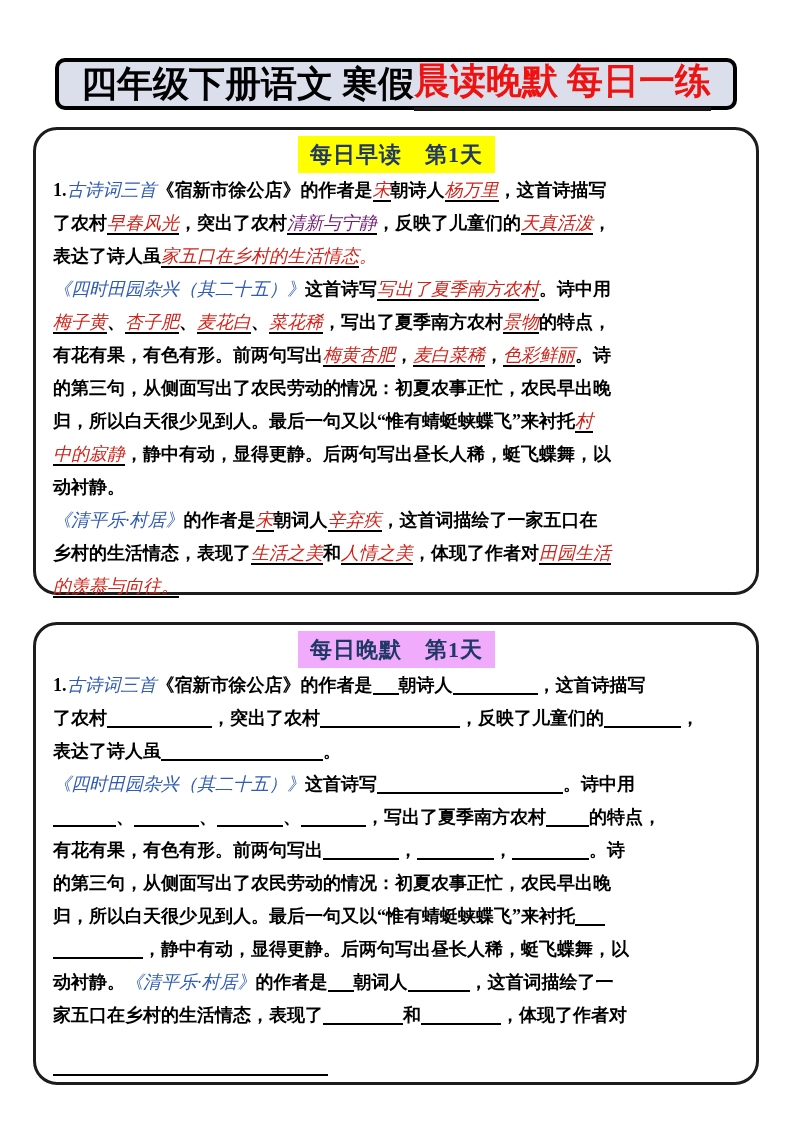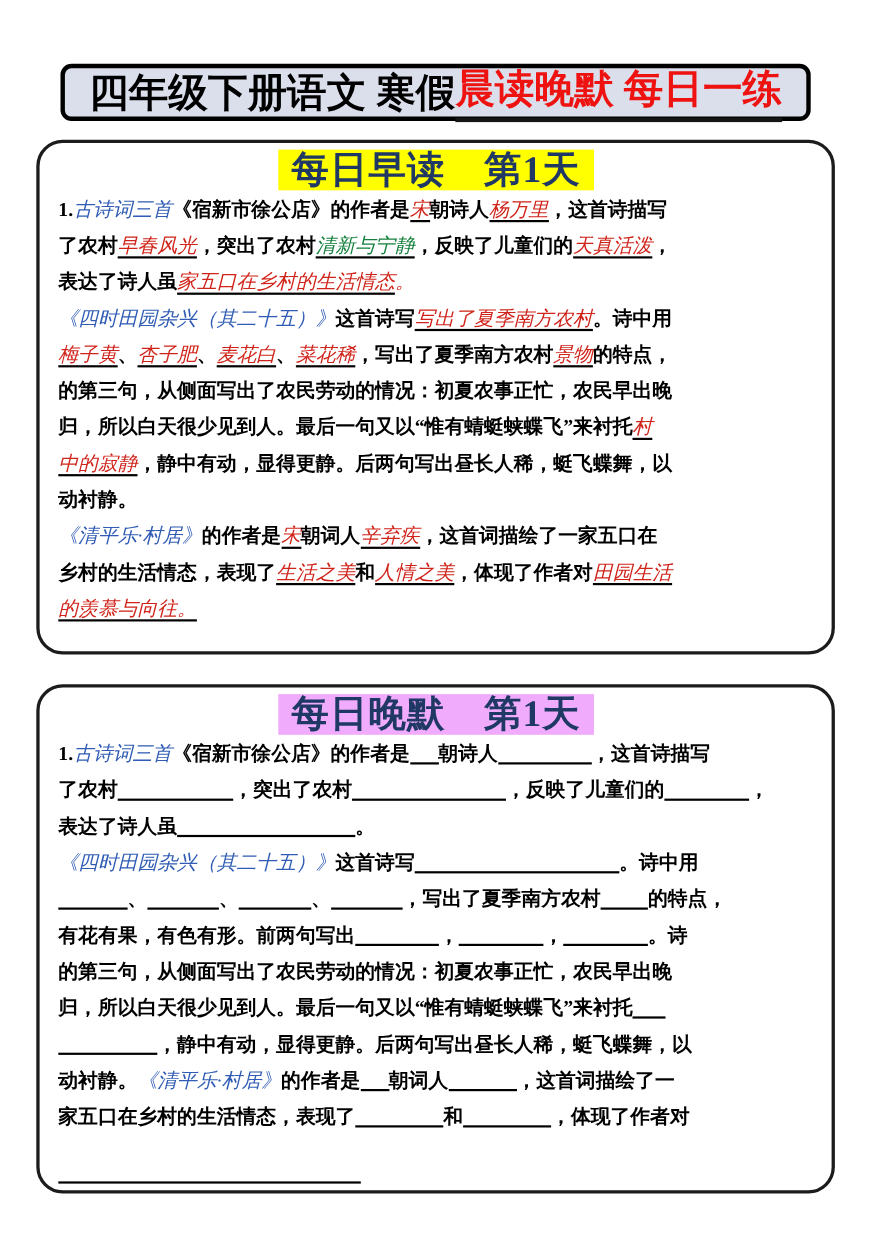--- a/index.html
+++ b/index.html
@@ -25,21 +25,21 @@
   .section {
     position: absolute; left: 33px; width: 726px; background: #fff;
     border: 3px solid #1c1c1c; border-radius: 24px;
     padding: 6px 16px 8px 17px;
   }
   .section-0 { top: 127px; height: 468px; }
   .section-1 { top: 622px; height: 463px; }
 
   .heading { text-align: center; height: 37px; line-height: 35px; margin-bottom: 1px; }
   .hl {
-    display: inline-block; font-size: 34px; font-weight: bold;
+    display: inline-block; font-size: 22px; font-weight: bold;
     color: #1f3864; padding: 1px 12px; letter-spacing: 1px;
   }
 
   .line { height: 33px; line-height: 33px; font-size: 18px; white-space: nowrap; }
   .run-k { color: #000; font-weight: bold; }
   .run-b { color: #305cb5; font-style: italic; }
   .run-r { color: #d0241b; font-style: italic; border-bottom: 2px solid #000; padding-bottom: 0px; }
   .run-rn { color: #d0241b; font-style: italic; }
   .blank {
     display: inline-block; height: 20px; vertical-align: -4px;
@@ -56,24 +56,25 @@
     <span class="t-black">四年级下册语文 寒假</span>
       <span class="t-red" style="color: rgb(238, 19, 17);">晨读晚默 每日一练</span>
   </div>
 
   <div class="section section-0">
     <div class="heading">
       <span class="hl hl-0" style="background-color: rgb(255, 255, 0); color: rgb(31, 56, 100);">每日早读　第1天</span>
     </div>
     <div class="body-lines">
         <div class="line"><span class="run-k">1.</span><span class="run-b" style="color: rgb(48, 92, 181);">古诗词三首</span><span class="run-k">《宿新市徐公店》的作者是</span><span class="run-r" style="color: rgb(208, 36, 27);">宋</span><span class="run-k">朝诗人</span><span class="run-r" style="color: rgb(208, 36, 27);">杨万里</span><span class="run-k">，这首诗描写</span></div>
-        <div class="line"><span class="run-k">了农村</span><span class="run-r" style="color: rgb(208, 36, 27);">早春风光</span><span class="run-k">，突出了农村</span><span class="run-r" style="color: #15803d; margin-top: 27px;">清新与宁静</span><span class="run-k">，反映了儿童们的</span><span class="run-r" style="color: rgb(208, 36, 27); margin-top: 24px;">天真活泼</span><span class="run-k">，</span></div>
+        <div class="line"><span class="run-k">了农村</span><span class="run-r" style="color: rgb(208, 36, 27);">早春风光</span><span class="run-k">，突出了农村</span><span class="run-r" style="color: #701a75; margin-top: 27px;">清新与宁静</span><span class="run-k">，反映了儿童们的</span><span class="run-r" style="color: rgb(208, 36, 27); margin-top: 24px;">天真活泼</span><span class="run-k">，</span></div>
         <div class="line"><span class="run-k">表达了诗人虽</span><span class="run-r" style="color: rgb(208, 36, 27);">家五口在乡村的生活情态</span><span class="run-rn" style="color: rgb(208, 36, 27);">。</span></div>
         <div class="line"><span class="run-b" style="color: rgb(48, 92, 181);">《四时田园杂兴（其二十五）》</span><span class="run-k">这首诗写</span><span class="run-r" style="color: rgb(208, 36, 27);">写出了夏季南方农村</span><span class="run-k">。诗中用</span></div>
         <div class="line"><span class="run-r" style="color: rgb(208, 36, 27);">梅子黄</span><span class="run-k">、</span><span class="run-r" style="color: rgb(208, 36, 27);">杏子肥</span><span class="run-k">、</span><span class="run-r" style="color: rgb(208, 36, 27);">麦花白</span><span class="run-k">、</span><span class="run-r" style="color: rgb(208, 36, 27);">菜花稀</span><span class="run-k">，写出了夏季南方农村</span><span class="run-r" style="color: rgb(208, 36, 27);">景物</span><span class="run-k">的特点，</span></div>
+        <div class="line"><span class="run-k">有花有果，有色有形。前两句写出</span><span class="run-r" style="color: rgb(208, 36, 27);">梅黄杏肥</span><span class="run-k">，</span><span class="run-r" style="color: rgb(208, 36, 27);">麦白菜稀</span><span class="run-k">，</span><span class="run-r" style="color: rgb(208, 36, 27);">色彩鲜丽</span><span class="run-k">。诗</span></div>
         <div class="line"><span class="run-k">的第三句，从侧面写出了农民劳动的情况：初夏农事正忙，农民早出晚</span></div>
         <div class="line"><span class="run-k">归，所以白天很少见到人。最后一句又以“惟有蜻蜓蛱蝶飞”来衬托</span><span class="run-r" style="color: rgb(208, 36, 27);">村</span></div>
         <div class="line"><span class="run-r" style="color: rgb(208, 36, 27);">中的寂静</span><span class="run-k">，静中有动，显得更静。后两句写出昼长人稀，蜓飞蝶舞，以</span></div>
         <div class="line"><span class="run-k">动衬静。</span></div>
         <div class="line"><span class="run-b" style="color: rgb(48, 92, 181);">《清平乐·村居》</span><span class="run-k">的作者是</span><span class="run-r" style="color: rgb(208, 36, 27);">宋</span><span class="run-k">朝词人</span><span class="run-r" style="color: rgb(208, 36, 27);">辛弃疾</span><span class="run-k">，这首词描绘了一家五口在</span></div>
         <div class="line"><span class="run-k">乡村的生活情态，表现了</span><span class="run-r" style="color: rgb(208, 36, 27);">生活之美</span><span class="run-k">和</span><span class="run-r" style="color: rgb(208, 36, 27);">人情之美</span><span class="run-k">，体现了作者对</span><span class="run-r" style="color: rgb(208, 36, 27);">田园生活</span></div>
         <div class="line"><span class="run-r" style="color: rgb(208, 36, 27);">的羡慕与向往。</span></div>
       </div>
   </div>
 

